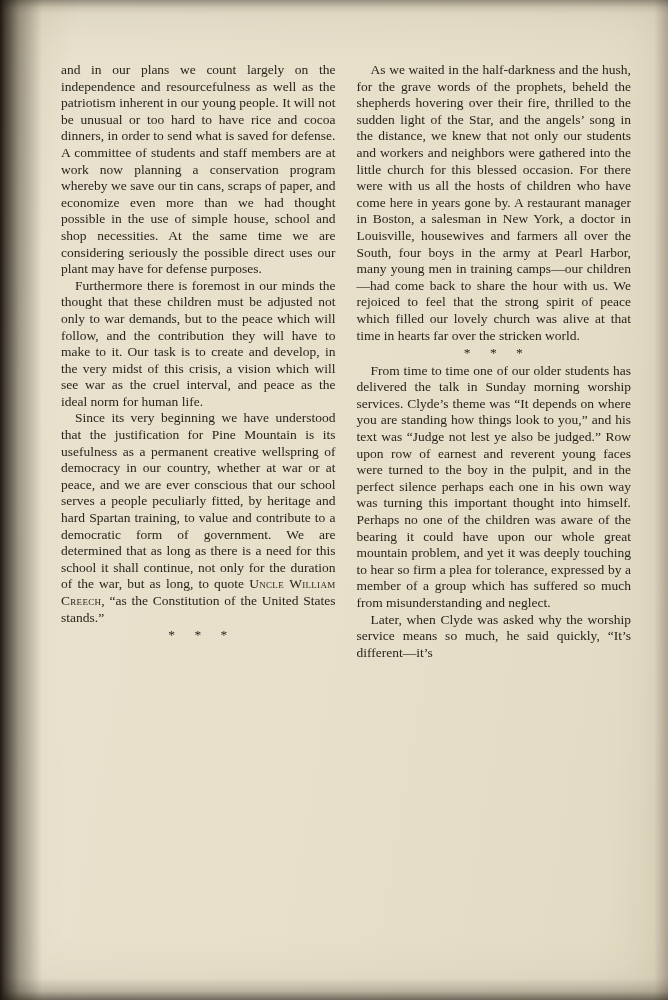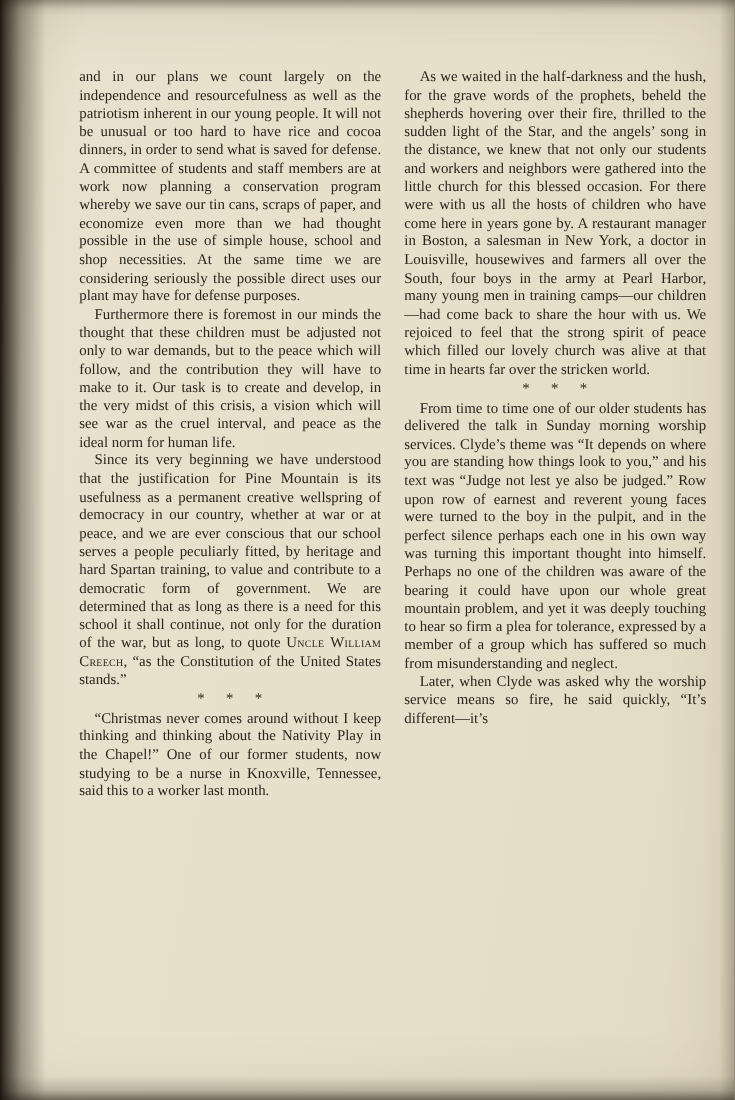--- a/index.html
+++ b/index.html
@@ -46,21 +46,21 @@
   .edge-right {
     position: absolute; right: 0; top: 0; bottom: 0; width: 14px;
     background: linear-gradient(to left,
       rgba(25, 19, 12, 0.22) 0%,
       rgba(25, 19, 12, 0) 100%);
     pointer-events: none;
   }
   .content {
     position: absolute;
     top: 62px;
-    left: 72px;
+    left: 61px;
     width: 570px;
     display: flex;
     gap: 21px;
   }
   .col {
     flex: 1 1 0;
     font-size: 13.5px;
     line-height: 16.6px;
     color: #28251e;
     text-align: justify;
@@ -94,28 +94,27 @@
 
 <div class="scan">
 
   <div class="content">
 
     <div class="col">
       <p>and in our plans we count largely on the independence and resourcefulness as well as the patriotism inherent in our young people. It will not be unusual or too hard to have rice and cocoa dinners, in order to send what is saved for defense. A committee of students and staff members are at work now planning a conservation program whereby we save our tin cans, scraps of paper, and economize even more than we had thought possible in the use of simple house, school and shop necessities. At the same time we are considering seriously the possible direct uses our plant may have for defense purposes.</p>
       <p class="indent">Furthermore there is foremost in our minds the thought that these children must be adjusted not only to war demands, but to the peace which will follow, and the contribution they will have to make to it. Our task is to create and develop, in the very midst of this crisis, a vision which will see war as the cruel interval, and peace as the ideal norm for human life.</p>
       <p class="indent"><span>Since its very beginning we have understood that the justification for Pine Mountain is its usefulness as a permanent creative wellspring of democracy in our country, whether at war or at peace, and we are ever conscious that our school serves a people peculiarly fitted, by heritage and hard Spartan training, to value and contribute to a democratic form of government. We are determined that as long as there is a need for this school it shall continue, not only for the duration of the war, but as long, to quote </span><span class="smallcaps">Uncle William Creech</span><span>, “as the Constitution of the United States stands.”</span></p>
       <div class="separator">* * *</div>
-      <p class="indent">“Christmas never comes around without I keep thinking and thinking about the Nativity Play in the Chapel!” One of our former students, now studying to be a nurse in Knoxville, Tennessee, said this to a worker last month.</p>
     </div>
 
     <div class="col">
       <p class="indent">As we waited in the half-darkness and the hush, for the grave words of the prophets, beheld the shepherds hovering over their fire, thrilled to the sudden light of the Star, and the angels’ song in the distance, we knew that not only our students and workers and neighbors were gathered into the little church for this blessed occasion. For there were with us all the hosts of children who have come here in years gone by. A restaurant manager in Boston, a salesman in New York, a doctor in Louisville, housewives and farmers all over the South, four boys in the army at Pearl Harbor, many young men in training camps—our children—had come back to share the hour with us. We rejoiced to feel that the strong spirit of peace which filled our lovely church was alive at that time in hearts far over the stricken world.</p>
       <div class="separator">* * *</div>
       <p class="indent">From time to time one of our older students has delivered the talk in Sunday morning worship services. Clyde’s theme was “It depends on where you are standing how things look to you,” and his text was “Judge not lest ye also be judged.” Row upon row of earnest and reverent young faces were turned to the boy in the pulpit, and in the perfect silence perhaps each one in his own way was turning this important thought into himself. Perhaps no one of the children was aware of the bearing it could have upon our whole great mountain problem, and yet it was deeply touching to hear so firm a plea for tolerance, expressed by a member of a group which has suffered so much from misunderstanding and neglect.</p>
-      <p class="indent">Later, when Clyde was asked why the worship service means so fire, he said quickly, “It’s different—it’s</p>
+      <p class="indent">Later, when Clyde was asked why the worship service means so much, he said quickly, “It’s different—it’s</p>
     </div>
 
   </div>
 
   <div class="edge-top"></div>
   <div class="edge-right"></div>
   <div class="edge-bottom"></div>
   <div class="edge-left"></div>
 
 </div>

